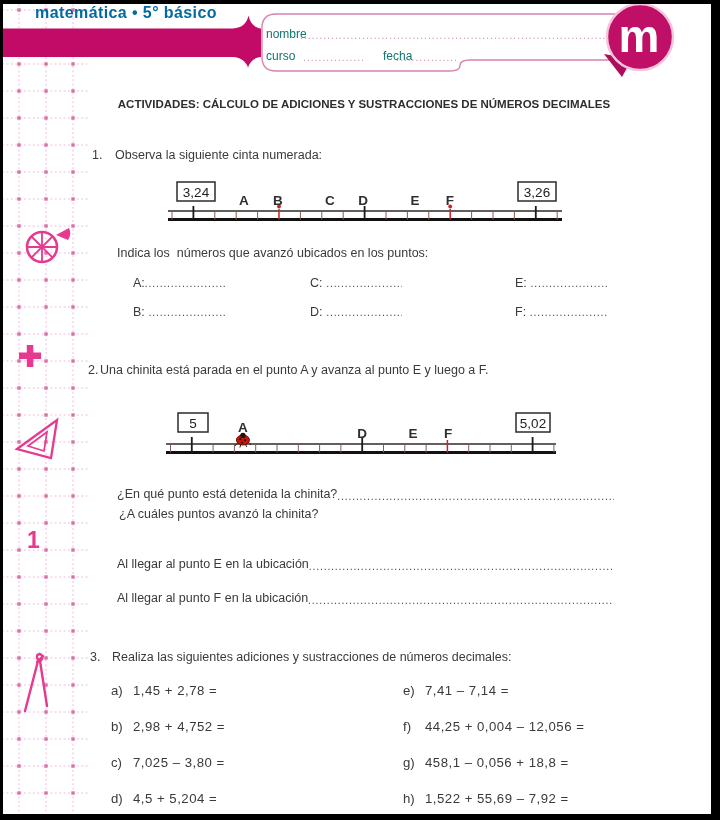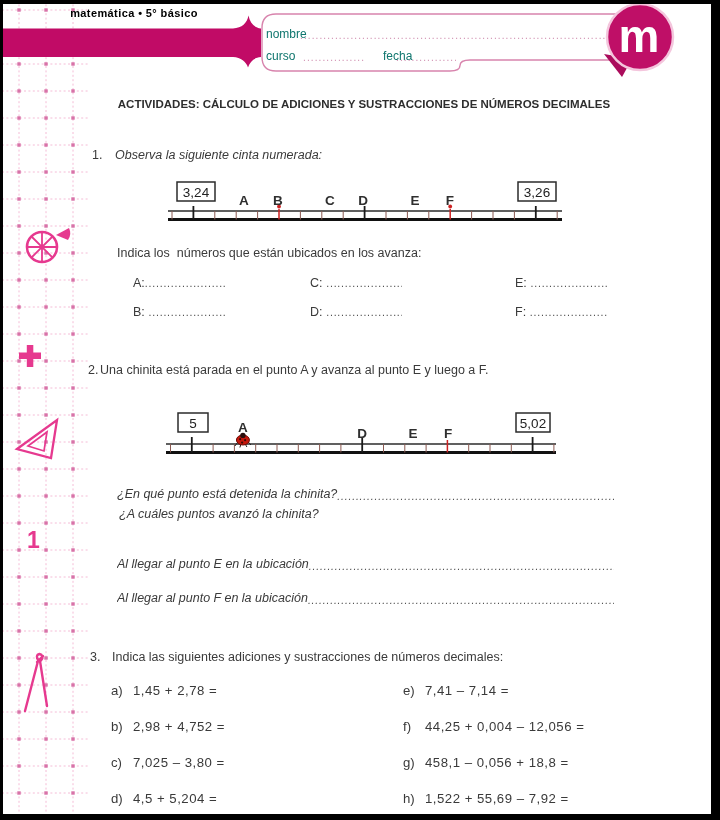--- a/index.html
+++ b/index.html
@@ -3,34 +3,34 @@
 <meta charset="utf-8">
 <style>
   html,body{margin:0;padding:0;background:#888;}
   .page{
     position:relative;width:720px;height:820px;background:#ffffff;overflow:hidden;
     font-family:"Liberation Sans","DejaVu Sans",sans-serif;color:#3a3a3a;
   }
   .abs{position:absolute;}
   .frame{position:absolute;background:#000;z-index:50;}
   .band-label{
-    left:8px;top:31;width:252px;height:26px;line-height:26px;text-align:center;
-    color:#000000;font-size:11px;font-weight:700;letter-spacing:.4px;z-index:6;
+    left:0;top:31;width:252px;height:26px;line-height:26px;text-align:center;
+    color:#0369a1;font-size:16px;font-weight:700;letter-spacing:.4px;z-index:6;
   }
   .form-label{font-size:12px;color:#0f766e;z-index:6;}
   .form-dots{font-size:10px;color:#d08fb0;letter-spacing:1.1px;overflow:hidden;white-space:nowrap;z-index:6;padding-top:3px;}
   .title{
     left:88px;top:98px;width:552px;text-align:center;
     font-size:11.5px;font-weight:700;color:#2e2e2e;letter-spacing:0;
   }
   .qnum{font-size:12.5px;color:#3a3a3a;}
   .qtext{font-size:12.5px;color:#3a3a3a;white-space:pre;}
   .ansrow{white-space:nowrap;overflow:hidden;width:92px;font-size:12.5px;}
   .ansdots{font-size:10.5px;letter-spacing:.8px;color:#4a4a4a;}
-  .qline{display:flex;width:497px;overflow:hidden;font-style:italic;}
+  .qline{display:flex;width:497px;overflow:hidden;}
   .qline .txt{font-size:12.5px;white-space:pre;flex:none;}
   .dotfill{flex:1;overflow:hidden;white-space:nowrap;font-size:10.5px;letter-spacing:.8px;color:#4a4a4a;padding-top:3px;}
   .prob{display:flex;font-size:13.2px;color:#3a3a3a;}
   .prob .plabel{width:22px;flex:none;}
   .prob .pexpr{letter-spacing:.5px;white-space:pre;}
   svg text{font-family:"Liberation Sans","DejaVu Sans",sans-serif;}
 </style>
 </head>
 <body>
 
@@ -205,21 +205,21 @@
   <div class="abs form-label" style="left:266px;top:27px;">nombre</div>
   <div class="abs form-dots" style="left:300px;top:27px;width:306px;">..........................................................................................................................</div>
   <div class="abs form-label" style="left:266px;top:49px;">curso</div>
   <div class="abs form-dots" style="left:303px;top:49px;width:62px;">...........................</div>
   <div class="abs form-label" style="left:383px;top:49px;">fecha</div>
   <div class="abs form-dots" style="left:396px;top:49px;width:60px;">...........................</div>
 
   <div class="abs title">ACTIVIDADES: CÁLCULO DE ADICIONES Y SUSTRACCIONES DE NÚMEROS DECIMALES</div>
 
   <div class="abs qnum" style="left:92px;top:148px;">1.</div>
-  <div class="abs qtext" style="left:115px;top:148px;font-style:italic;">Observa la siguiente cinta numerada:</div>
+  <div class="abs qtext" style="left:115px;top:148px;">Observa la siguiente cinta numerada:</div>
 
   <svg id="tape1" class="abs" style="left:158px;top:176px;z-index:2;" width="412" height="48">
       <line x1="10" y1="35" x2="404" y2="35" stroke="#2b2b2b" stroke-width="1.5"></line>
       <line x1="10" y1="43.5" x2="404" y2="43.5" stroke="#111" stroke-width="2.8"></line>
       <line x1="14" y1="35" x2="14" y2="43.5" stroke="#8a5a52" stroke-width="1"></line>
       <line x1="35.4" y1="30" x2="35.4" y2="43.5" stroke="#1a1a1a" stroke-width="1.8"></line>
       <line x1="56.8" y1="35" x2="56.8" y2="43.5" stroke="#8a5a52" stroke-width="1"></line>
       <line x1="78.19999999999999" y1="35" x2="78.19999999999999" y2="43.5" stroke="#8a5a52" stroke-width="1"></line>
       <line x1="99.6" y1="35" x2="99.6" y2="43.5" stroke="#8a5a52" stroke-width="1"></line>
       <line x1="121" y1="33" x2="121" y2="43.5" stroke="#cc2222" stroke-width="1.5"></line>
@@ -243,21 +243,21 @@
       <text x="171.932" y="28.5" font-size="13.5" font-weight="700" fill="#2f2f2f" text-anchor="middle">C</text>
       <text x="205.10199999999998" y="28.5" font-size="13.5" font-weight="700" fill="#2f2f2f" text-anchor="middle">D</text>
       <text x="257.104" y="28.5" font-size="13.5" font-weight="700" fill="#2f2f2f" text-anchor="middle">E</text>
       <text x="291.986" y="28.5" font-size="13.5" font-weight="700" fill="#2f2f2f" text-anchor="middle">F</text>
       <rect x="19" y="6" width="38" height="19" fill="#fff" stroke="#2b2b2b" stroke-width="1.5"></rect>
       <text x="38" y="20.5" font-size="13.5" fill="#222" text-anchor="middle">3,24</text>
       <rect x="360" y="6" width="38" height="19" fill="#fff" stroke="#2b2b2b" stroke-width="1.5"></rect>
       <text x="379" y="20.5" font-size="13.5" fill="#222" text-anchor="middle">3,26</text>
     </svg>
 
-  <div class="abs qtext" style="left:117px;top:246px;">Indica los  números que están ubicados en los avanza:</div>
+  <div class="abs qtext" style="left:117px;top:246px;">Indica los  números que avanzó ubicados en los puntos:</div>
 
   <div class="abs ansrow" style="left:133px;top:276px;"><span>A:</span><span class="ansdots">........................</span></div>
   <div class="abs ansrow" style="left:133px;top:305px;"><span>B:</span><span class="ansdots"> .......................</span></div>
   <div class="abs ansrow" style="left:310px;top:276px;"><span>C:</span><span class="ansdots"> .......................</span></div>
   <div class="abs ansrow" style="left:310px;top:305px;"><span>D:</span><span class="ansdots"> .......................</span></div>
   <div class="abs ansrow" style="left:515px;top:276px;"><span>E:</span><span class="ansdots"> .......................</span></div>
   <div class="abs ansrow" style="left:515px;top:305px;"><span>F:</span><span class="ansdots"> .......................</span></div>
 
   <div class="abs qnum" style="left:88px;top:363px;">2.</div>
   <div class="abs qtext" style="left:100px;top:363px;">Una chinita está parada en el punto A y avanza al punto E y luego a F.</div>
@@ -316,21 +316,21 @@
   <div class="abs qline" style="left:117px;top:557px;">
       <span class="txt">Al llegar al punto E en la ubicación</span>
       <span class="dotfill">........................................................................................</span>
     </div>
   <div class="abs qline" style="left:117px;top:591px;">
       <span class="txt">Al llegar al punto F en la ubicación</span>
       <span class="dotfill">........................................................................................</span>
     </div>
 
   <div class="abs qnum" style="left:90px;top:650px;">3.</div>
-  <div class="abs qtext" style="left:112px;top:650px;">Indica las siguientes adiciones y sustracciones de números decimales:</div>
+  <div class="abs qtext" style="left:112px;top:650px;">Realiza las siguientes adiciones y sustracciones de números decimales:</div>
 
   <div class="abs prob" style="left:111px;top:683px;">
       <span class="plabel">a)</span>
       <span class="pexpr">1,45 + 2,78 =</span>
     </div>
   <div class="abs prob" style="left:111px;top:719px;">
       <span class="plabel">b)</span>
       <span class="pexpr">2,98 + 4,752 =</span>
     </div>
   <div class="abs prob" style="left:111px;top:755px;">

